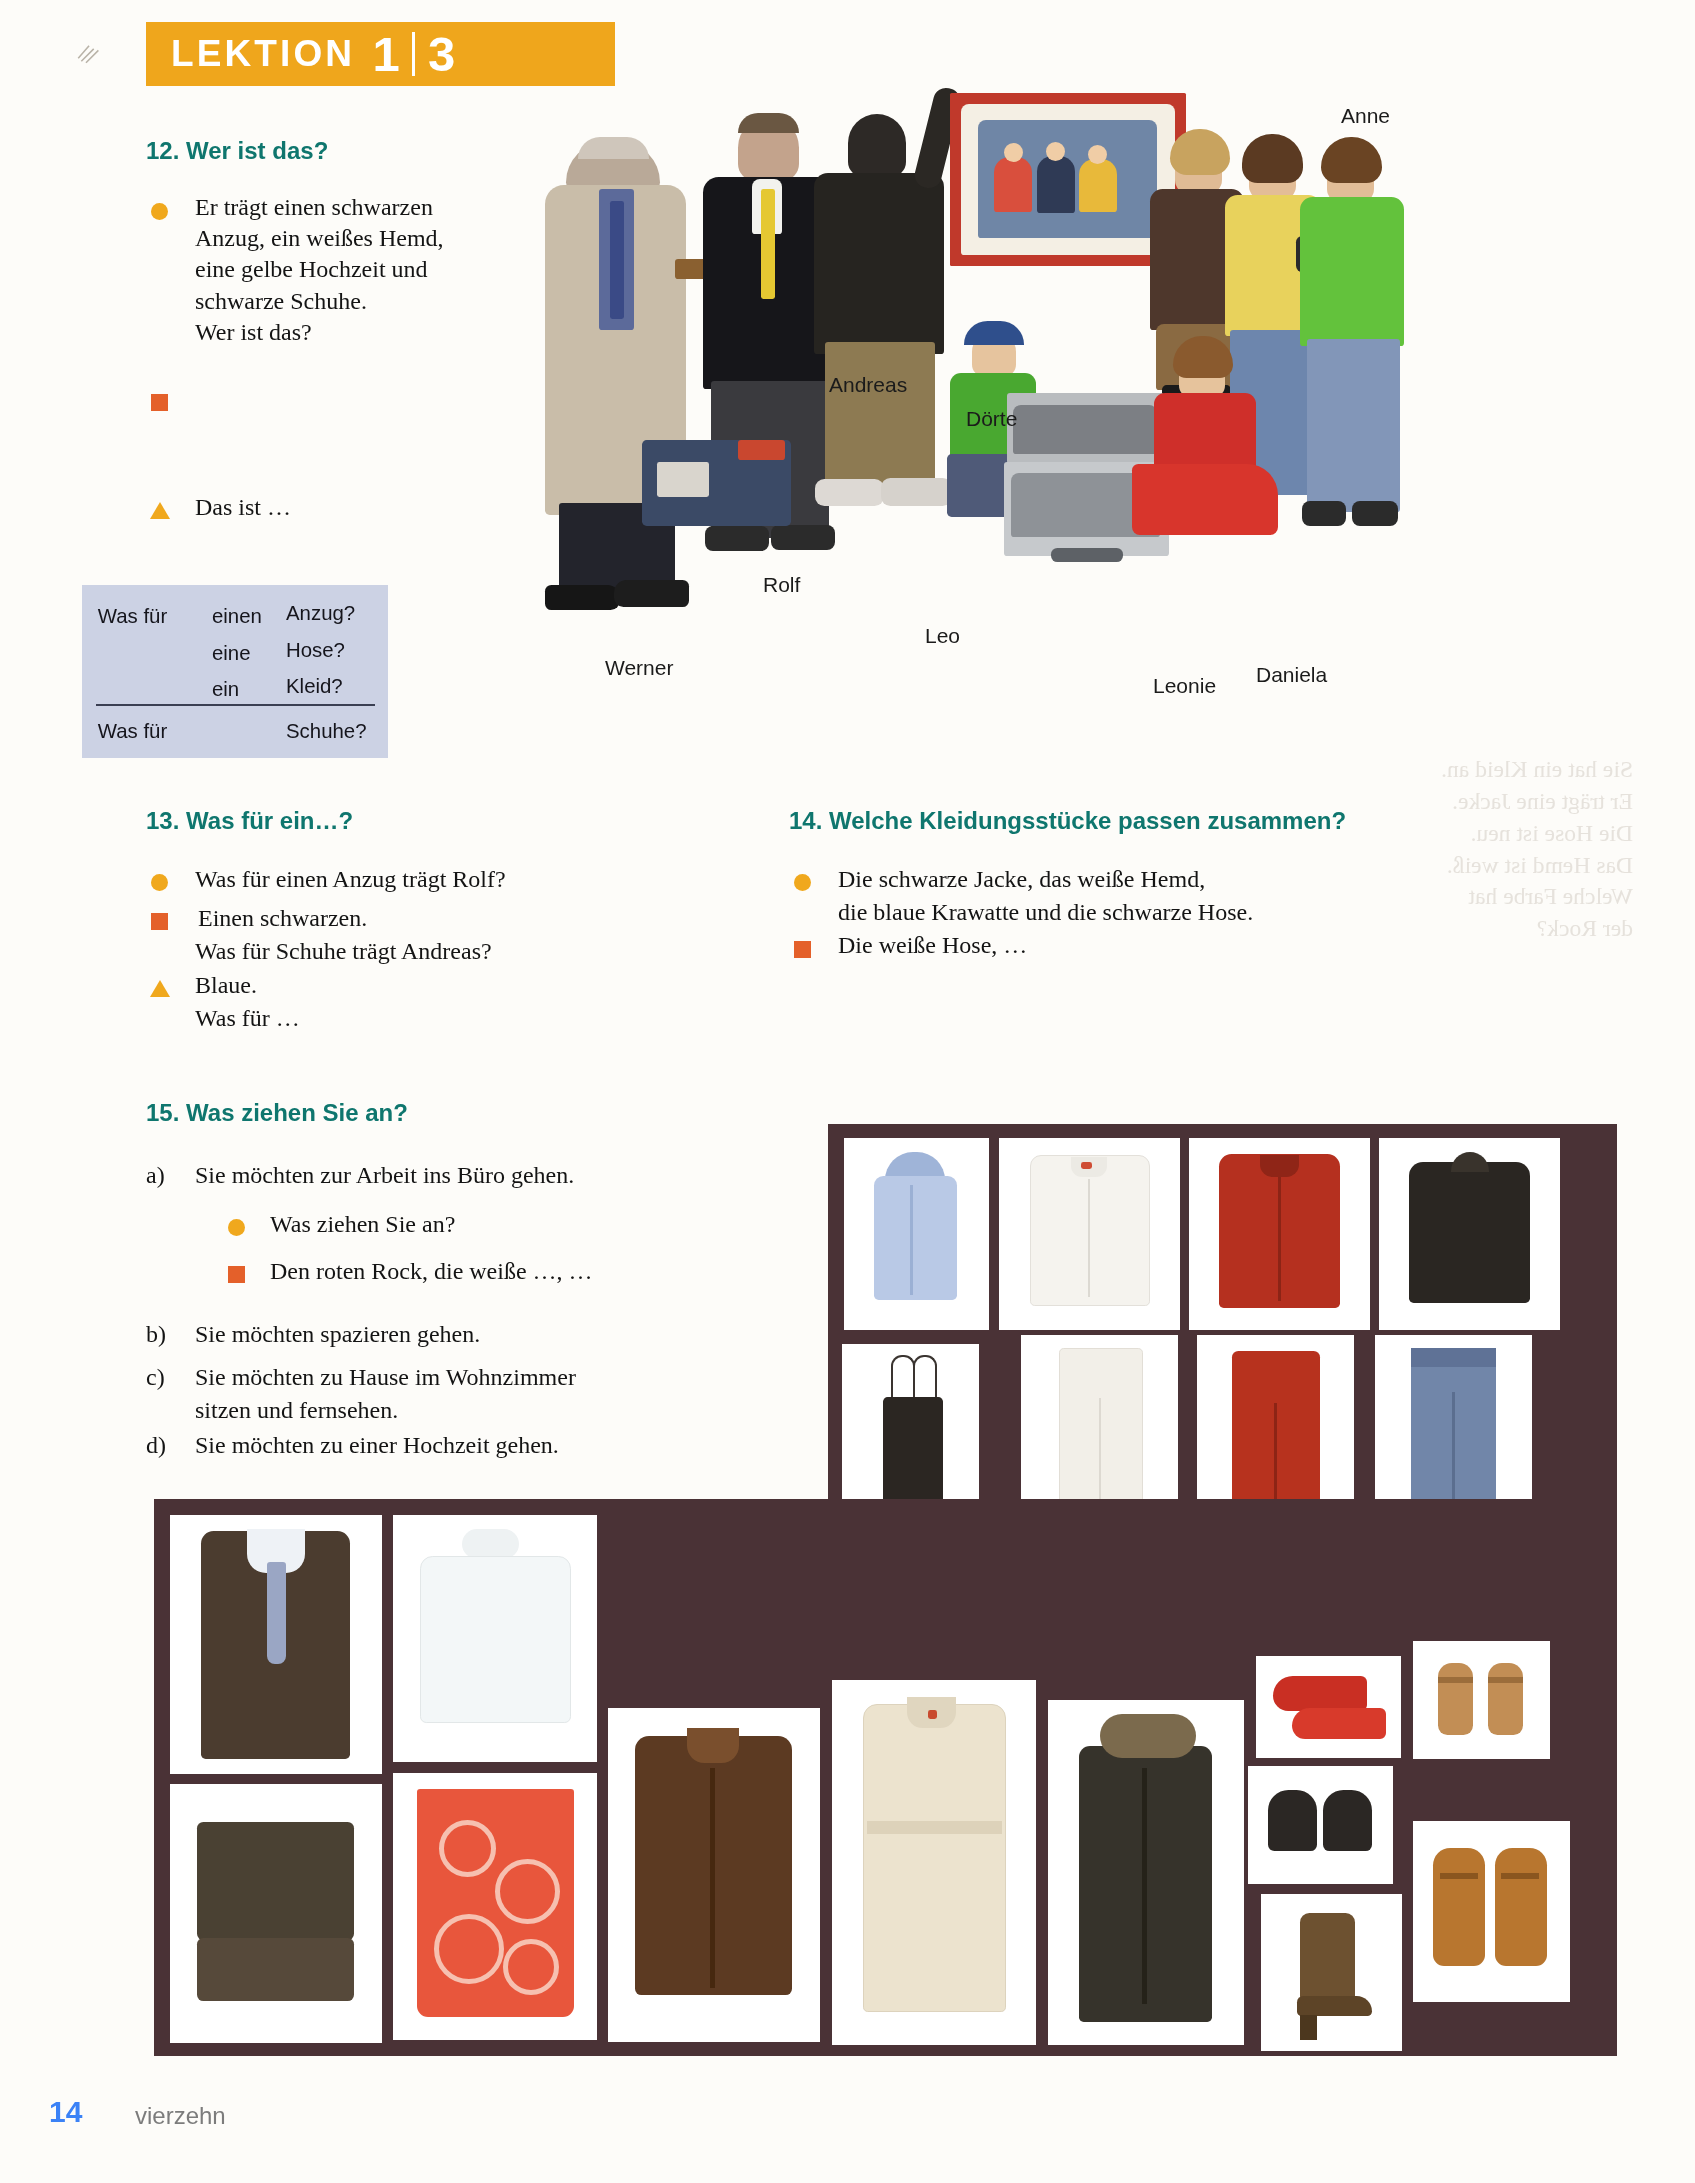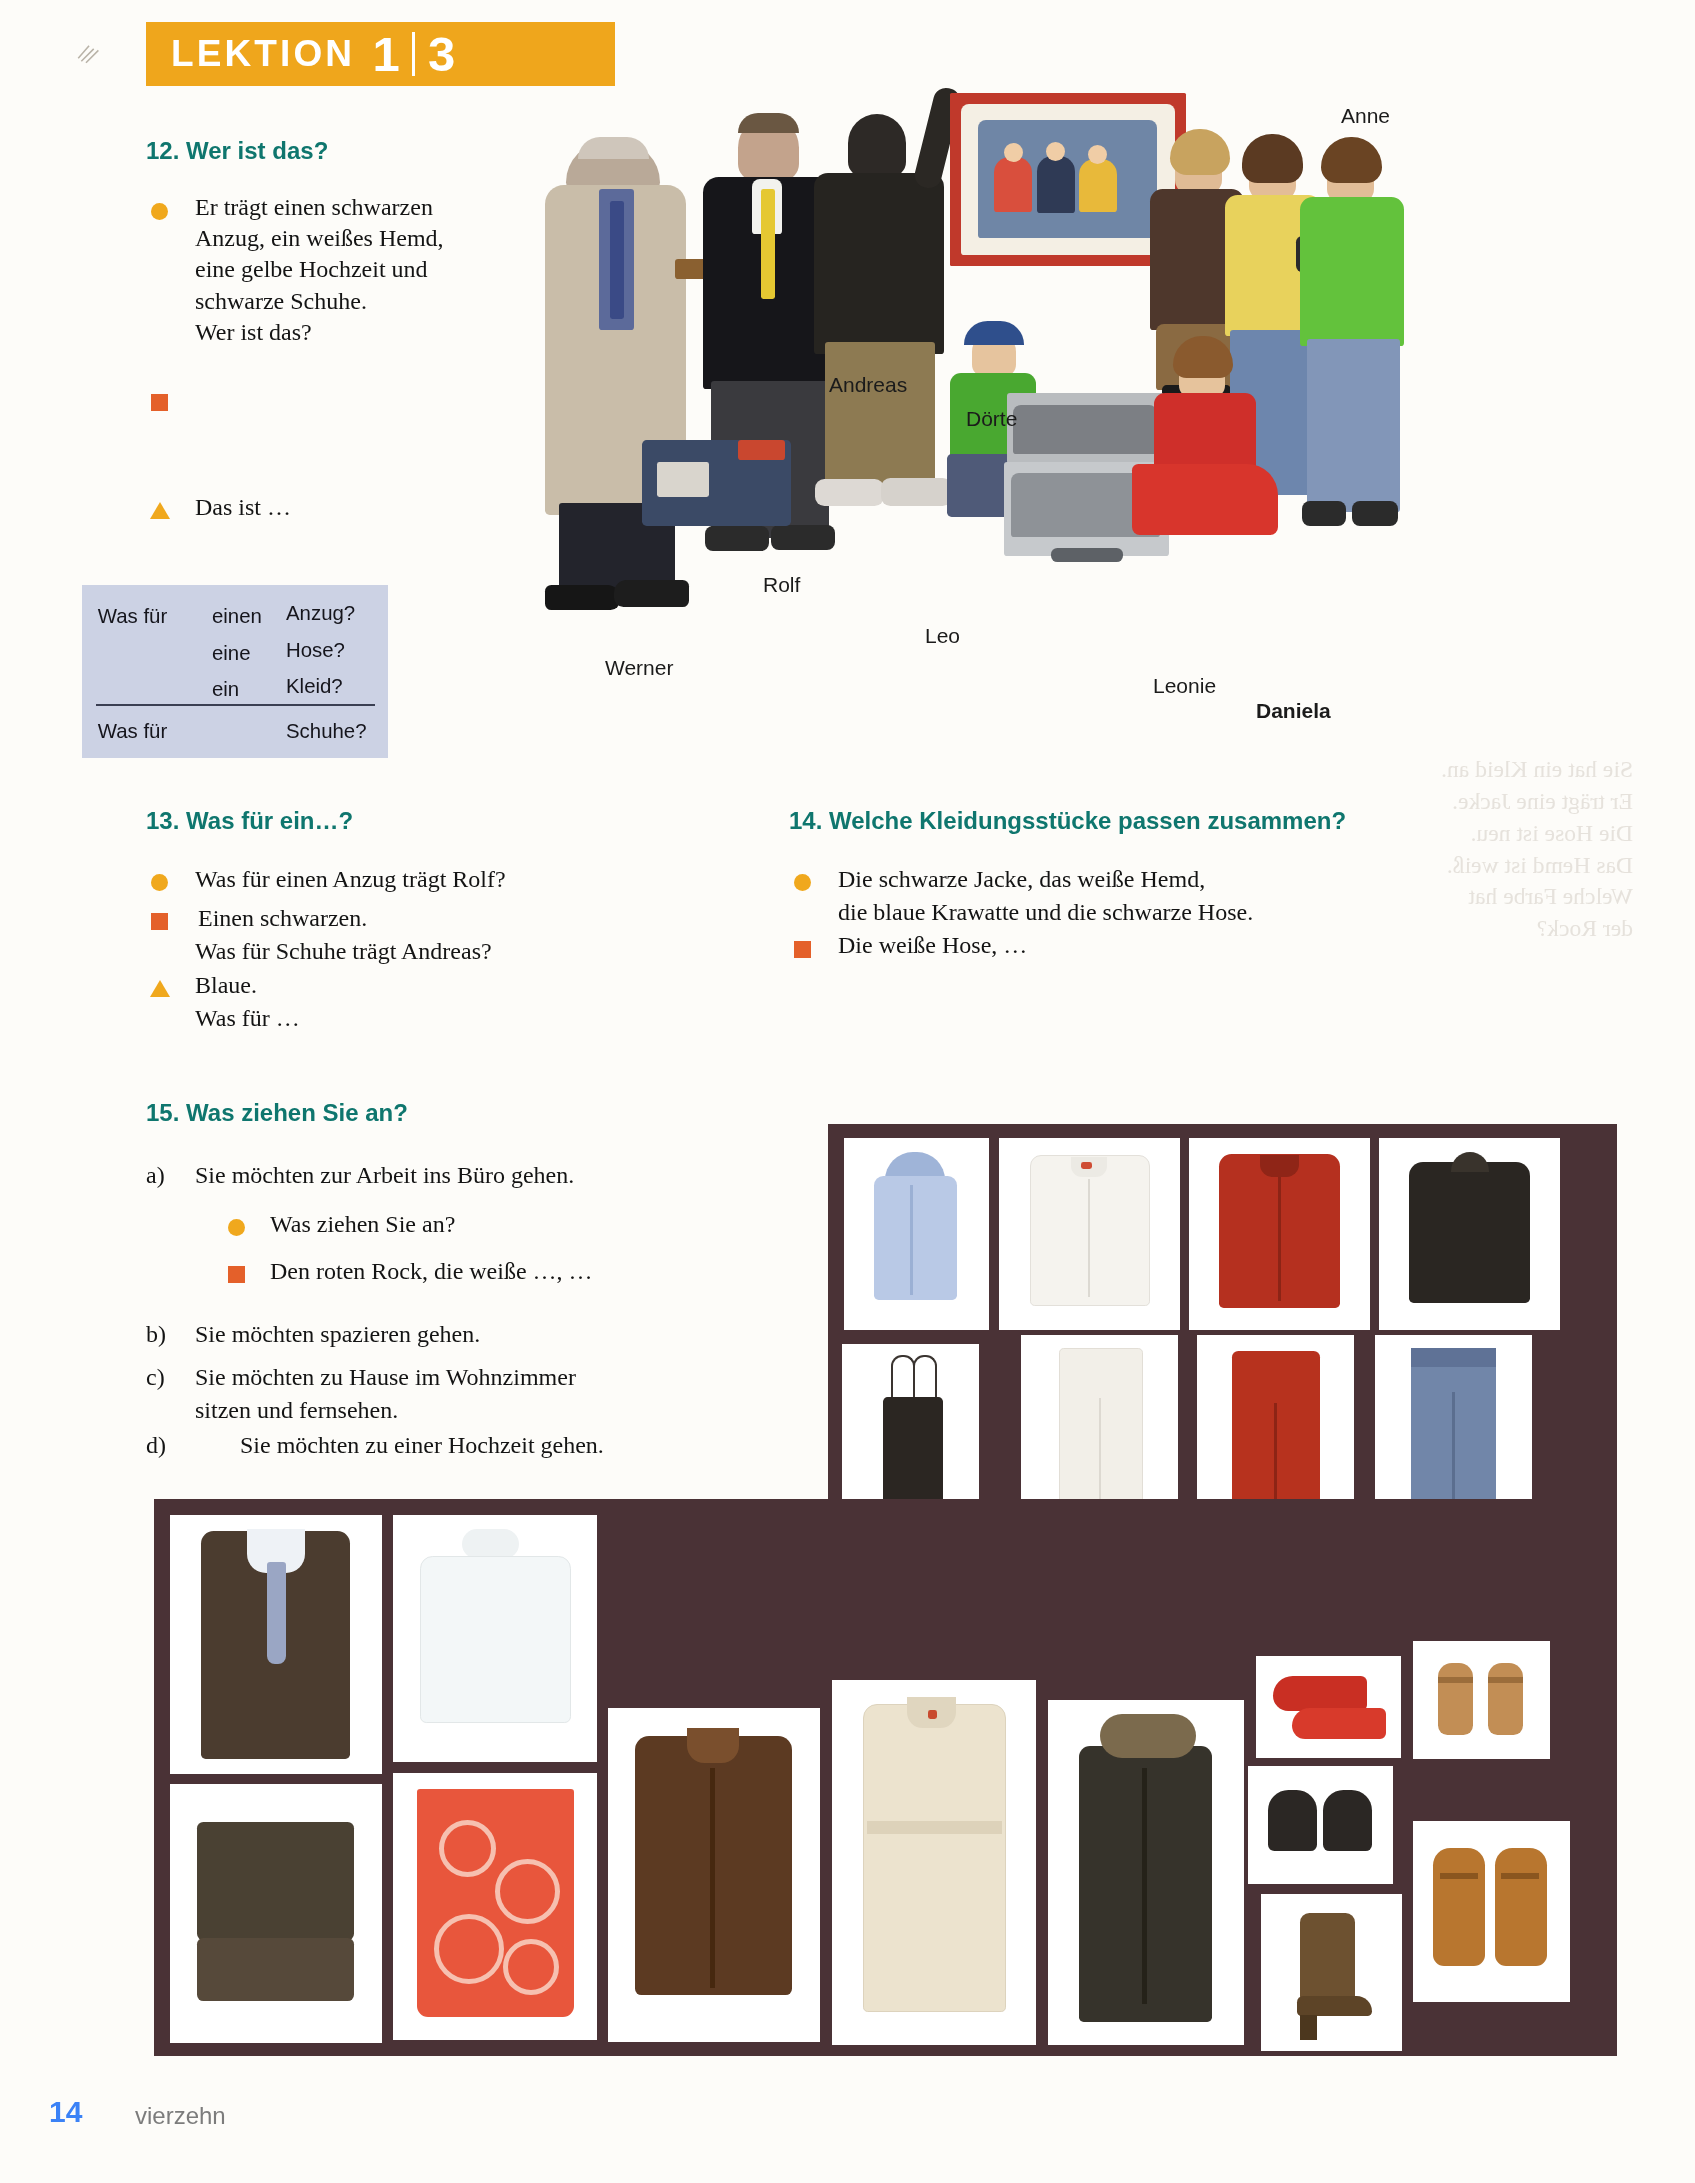--- a/index.html
+++ b/index.html
@@ -335,21 +335,21 @@
       <div class="person" style="left:590px; top:393px; width:146px; height:71px; background:#d8352c; border-radius:6.3px 31px 7.9px 7.9px;"></div>
     </div>
 
     <div class="lbl" style="left:799px; top:33px;">Anne</div>
     <div class="lbl" style="left:287px; top:302px;">Andreas</div>
     <div class="lbl" style="left:424px; top:336px;">Dörte</div>
     <div class="lbl" style="left:221px; top:502px;">Rolf</div>
     <div class="lbl" style="left:63px; top:585px;">Werner</div>
     <div class="lbl" style="left:383px; top:553px;">Leo</div>
     <div class="lbl" style="left:611px; top:603px;">Leonie</div>
-    <div class="lbl" style="left:714px; top:628px;font-weight:bold;">Daniela</div>
+    <div class="lbl" style="left:714px; top:592px;">Daniela</div>
   </div>
 
   <div class="ex-head" style="left:146px; top:807px;">13. Was für ein…?</div>
 
   <div class="bullet b-circle" style="left:151px; top:874px;"></div>
   <div class="body-txt" style="left:195px; top:864px;">Was für einen Anzug trägt Rolf?</div>
 
   <div class="bullet b-square" style="left:151px; top:913px;"></div>
   <div class="body-txt" style="left:198px; top:903px;">Einen schwarzen.</div>
   <div class="body-txt" style="left:195px; top:936px;">Was für Schuhe trägt Andreas?</div>
@@ -379,21 +379,21 @@
   <div class="body-txt" style="left:270px; top:1256px;">Den roten Rock, die weiße …, …</div>
 
   <div class="body-txt" style="left:146px; top:1319px;">b)</div>
   <div class="body-txt" style="left:195px; top:1319px;">Sie möchten spazieren gehen.</div>
 
   <div class="body-txt" style="left:146px; top:1362px;">c)</div>
   <div class="body-txt" style="left:195px; top:1362px;">Sie möchten zu Hause im Wohnzimmer</div>
   <div class="body-txt" style="left:195px; top:1395px;">sitzen und fernsehen.</div>
 
   <div class="body-txt" style="left:146px; top:1430px;">d)</div>
-  <div class="body-txt" style="left:195px; top:1430px;margin-left:45px;">Sie möchten zu einer Hochzeit gehen.</div>
+  <div class="body-txt" style="left:195px; top:1430px;">Sie möchten zu einer Hochzeit gehen.</div>
 
   <div class="panel" style="left:828px; top:1124px; width:789px; height:553px;"></div>
 
   <div class="tile" style="left:844px; top:1138px; width:145px; height:192px;">
     <div style="position:absolute;left:41px;top:14px;width:60px;height:28px;background:#9fb4d8;border-radius:30px 30px 0 0;"></div>
     <div style="position:absolute;left:30px;top:38px;width:83px;height:124px;background:#b9c9e6;border-radius:9.4px 9.4px 4.7px 4.7px;"></div>
     <div style="position:absolute;left:66px;top:47px;width:3.1px;height:110px;background:#9bb0d4;"></div>
   </div>
 
   <div class="tile" style="left:999px; top:1138px; width:181px; height:192px;">

